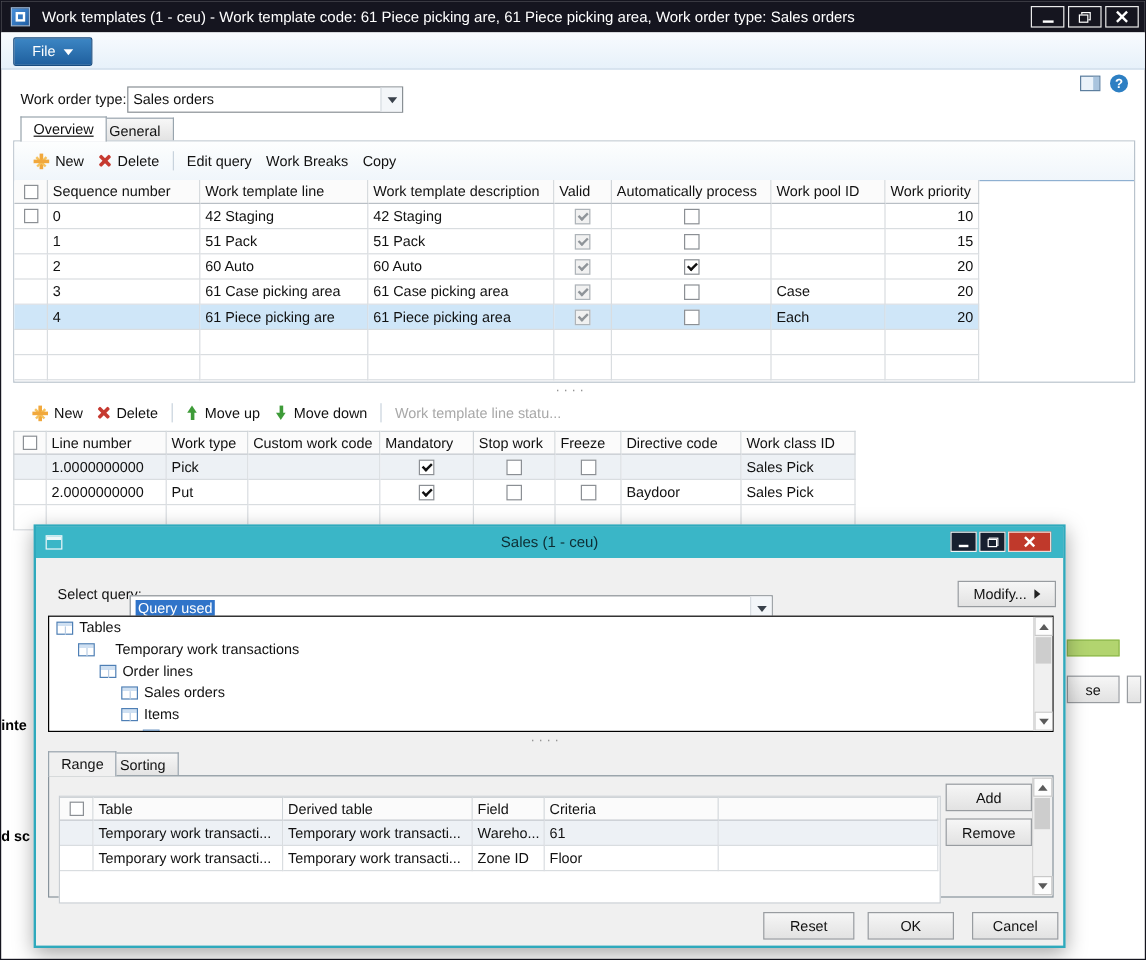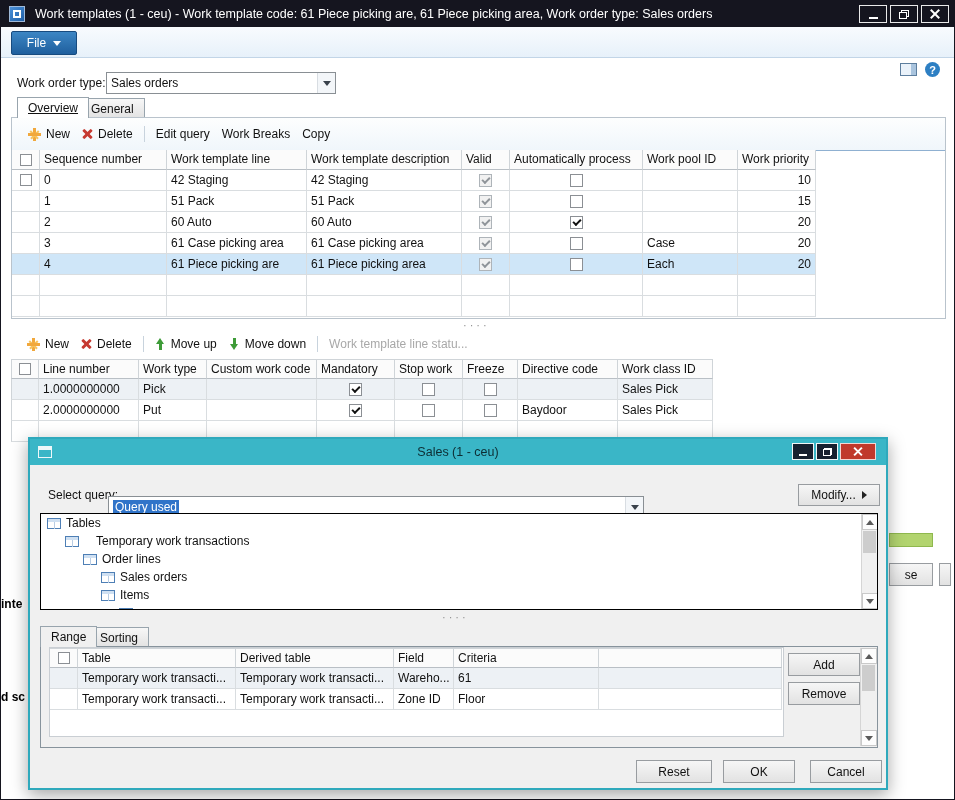--- a/index.html
+++ b/index.html
@@ -109,21 +109,21 @@
   .tree-icon::after { content:""; position:absolute; left:6px; top:3px; width:1px; height:7px; background:#b9cde4; }
 
   .vscroll { position:absolute; width:16px; background:#f0f0f0; border-left:1px solid #d5d5d5; box-sizing:border-box; }
   .sbtn { position:absolute; left:0; width:16px; height:16px; background:#fdfdfd; border:1px solid #c9c9c9; box-sizing:border-box; display:flex; align-items:center; justify-content:center; }
   .sbtn.up { top:0; } .sbtn.dn { bottom:0; }
   .sthumb { position:absolute; left:1px; width:13px; background:#cdcdcd; }
   .tri-up-sm { width:0; height:0; border-left:4px solid transparent; border-right:4px solid transparent; border-bottom:5px solid #5a5a5a; }
   .tri-dn-sm { width:0; height:0; border-left:4px solid transparent; border-right:4px solid transparent; border-top:5px solid #5a5a5a; }
 
   .tabbox { position:absolute; left:10px; top:207px; width:838px; height:102px; border:1px solid #87939c; background:#f0f0f0; box-sizing:border-box; }
-  .rgrid { position:absolute; left:8px; top:0; width:733px; height:88px; background:#fff; border:1px solid #c9ced3; box-sizing:content-box; overflow:hidden; }
+  .rgrid { position:absolute; left:8px; top:16px; width:733px; height:88px; background:#fff; border:1px solid #c9ced3; box-sizing:content-box; overflow:hidden; }
 
   .btn { box-sizing:border-box; border:1px solid #989ca0; background:linear-gradient(#f6f6f6,#e2e2e2); display:flex; align-items:center; justify-content:center; gap:6px; font-size:12px; color:#111; cursor:default; }
   .tri-rt { width:0; height:0; border-top:4px solid transparent; border-bottom:4px solid transparent; border-left:5px solid #222; }
 
   
   .frag-text { position:absolute; font-weight:bold; font-size:12px; color:#000; }
   .frag-green { position:absolute; left:889px; top:533px; width:44px; height:14px; background:#b2d46f; border:1px solid #8fb84e; box-sizing:border-box; }
   .frag-btn { position:absolute; left:889px; top:563px; width:44px; height:23px; }
   .frag-btn2 { position:absolute; left:939px; top:563px; width:12px; height:23px; }
 </style>

